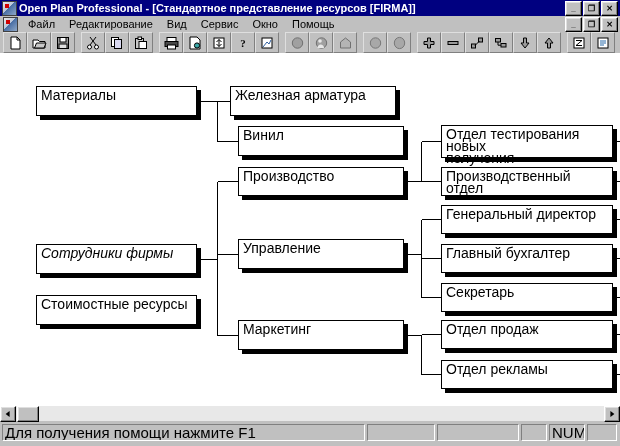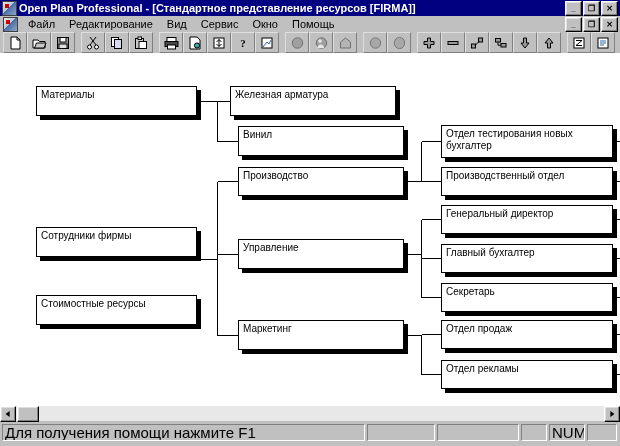--- a/index.html
+++ b/index.html
@@ -85,21 +85,21 @@
   .canvas svg{position:absolute;left:0;top:0;}
 
   .node{
     position:absolute;background:#ffffff;
     border:1px solid #000000;
     box-shadow:4px 4px 0 0 #000000;
     box-sizing:border-box;
   }
   .node .lbl{
     position:absolute;left:4px;top:2px;right:3px;
-    font-size:10px;color:#000;line-height:12px;
+    font-size:14px;color:#000;line-height:12px;
     font-family:"Liberation Sans", sans-serif;
     white-space:pre-line;
   }
 
   
   .hscroll{
     position:absolute;left:0;top:405px;width:620px;height:16px;
     background:#c0c0c0;
     border-top:1px solid #ffffff;
     display:flex;align-items:center;
@@ -417,32 +417,32 @@
         <div class="lbl">Материалы</div>
       </div>
     <div class="node" id="n1" style="left: 230px; top: 33px; width: 166px; height: 30px;">
         <div class="lbl">Железная арматура</div>
       </div>
     <div class="node" id="n2" style="left: 238px; top: 73px; width: 166px; height: 30px;">
         <div class="lbl">Винил</div>
       </div>
     <div class="node" id="n3" style="left: 441px; top: 72px; width: 172px; height: 33px;">
         <div class="lbl">Отдел тестирования новых
-бухгалтер</div>
+получения</div>
       </div>
     <div class="node" id="n4" style="left: 238px; top: 114px; width: 166px; height: 29px;">
         <div class="lbl">Производство</div>
       </div>
     <div class="node" id="n5" style="left: 441px; top: 114px; width: 172px; height: 29px;">
         <div class="lbl">Производственный отдел</div>
       </div>
     <div class="node" id="n6" style="left: 441px; top: 152px; width: 172px; height: 29px;">
         <div class="lbl">Генеральный директор</div>
       </div>
-    <div class="node" id="n7" style="left: 36px; top: 174px; width: 161px; height: 30px;">
+    <div class="node" id="n7" style="left: 36px; top: 191px; width: 161px; height: 30px; font-style: italic;">
         <div class="lbl">Сотрудники фирмы</div>
       </div>
     <div class="node" id="n8" style="left: 238px; top: 186px; width: 166px; height: 30px;">
         <div class="lbl">Управление</div>
       </div>
     <div class="node" id="n9" style="left: 441px; top: 191px; width: 172px; height: 29px;">
         <div class="lbl">Главный бухгалтер</div>
       </div>
     <div class="node" id="n10" style="left: 36px; top: 230px; width: 161px; height: 30px; margin-top: 12px;">
         <div class="lbl">Стоимостные ресурсы</div>

